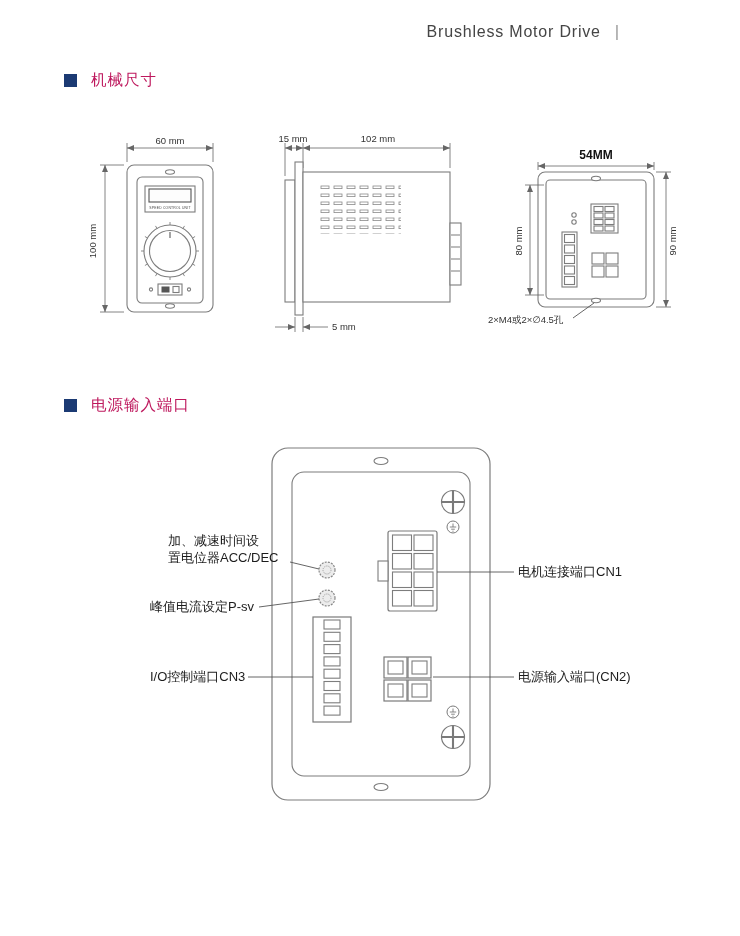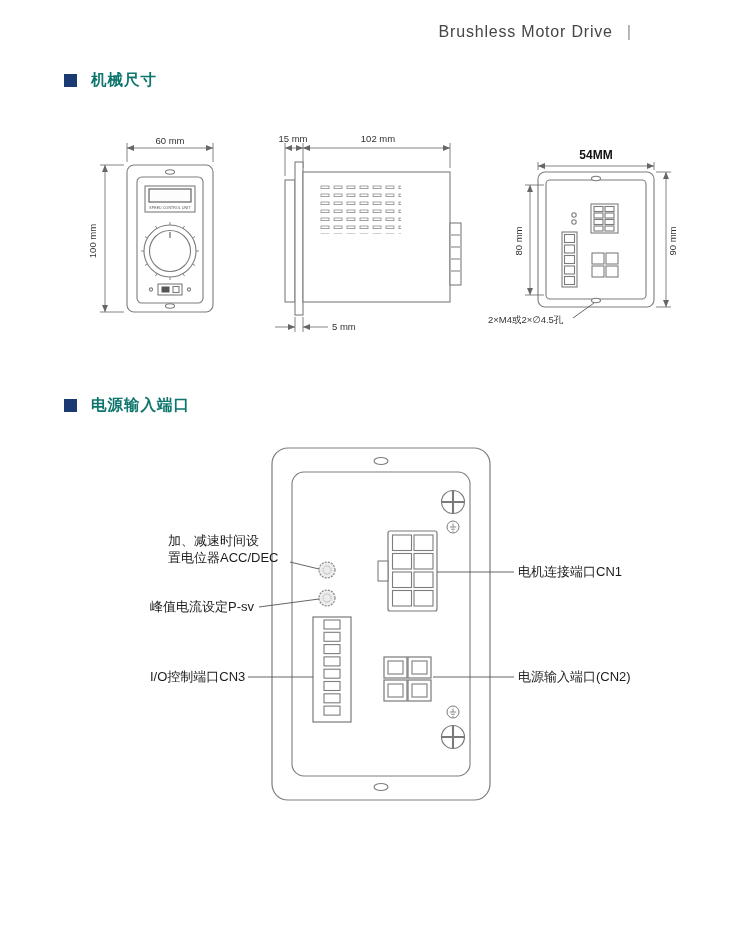--- a/index.html
+++ b/index.html
@@ -2,26 +2,26 @@
 <html><head>
 <meta charset="utf-8">
 <style>
   html,body{margin:0;padding:0}
   body{
     width:740px;height:936px;background:#ffffff;position:relative;overflow:hidden;
     font-family:"Liberation Sans","DejaVu Sans",sans-serif;color:#222;
   }
   .page-header{
     position:absolute;top:22px;left:0;width:620px;text-align:right;
-    font-size:16px;color:#454545;letter-spacing:0.8px;margin-left:12px;
+    font-size:16px;color:#454545;letter-spacing:0.8px;
   }
   .page-header .divider{color:#9a9a9a;margin-left:14px;font-size:17px}
   .section-header{position:absolute;display:flex;align-items:center;gap:14px}
   .section-square{width:13px;height:13px}
-  .section-title{font-size:15.5px;font-weight:700;color:#0f766e;letter-spacing:1px}
+  .section-title{font-size:15.5px;font-weight:400;color:#be185d;letter-spacing:1px}
   svg{position:absolute;overflow:visible}
   svg text{font-family:"Liberation Sans","DejaVu Sans",sans-serif}
   .dim{font-size:9.5px;fill:#333}
   .dim-b{font-size:12px;font-weight:bold;fill:#111}
   .tiny{font-size:3.4px;fill:#444;letter-spacing:.2px}
   .callout{font-size:13px;fill:#1c1c1c}
   .ln{stroke:#7d7d7d;stroke-width:1.1;fill:none}
   .ln-f{stroke:#7d7d7d;stroke-width:1.1;fill:#ffffff}
   .dimln{stroke:#666;stroke-width:0.8;fill:none}
   .callln{stroke:#555;stroke-width:0.9;fill:none}

